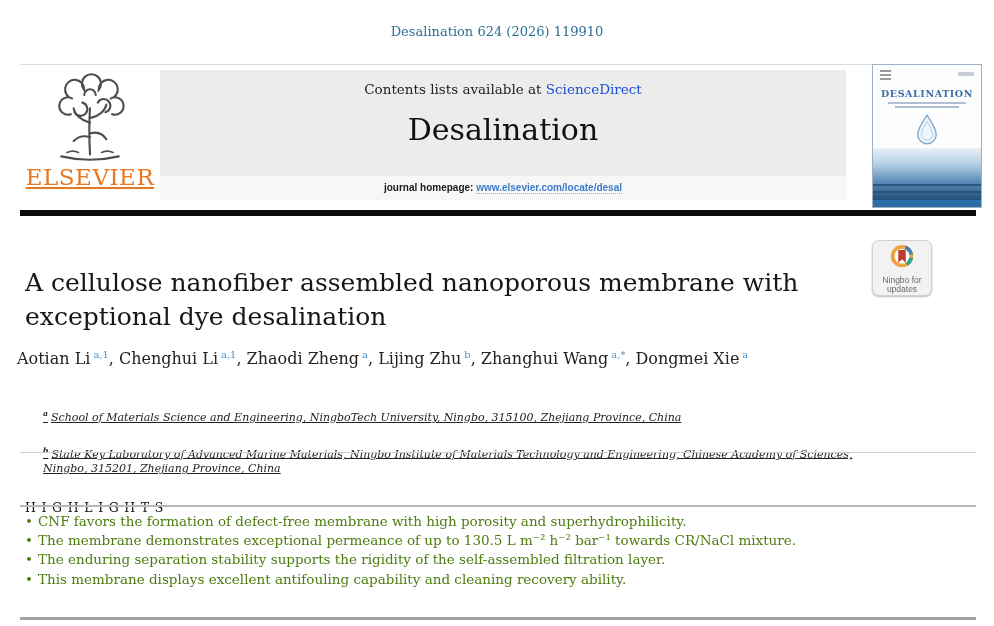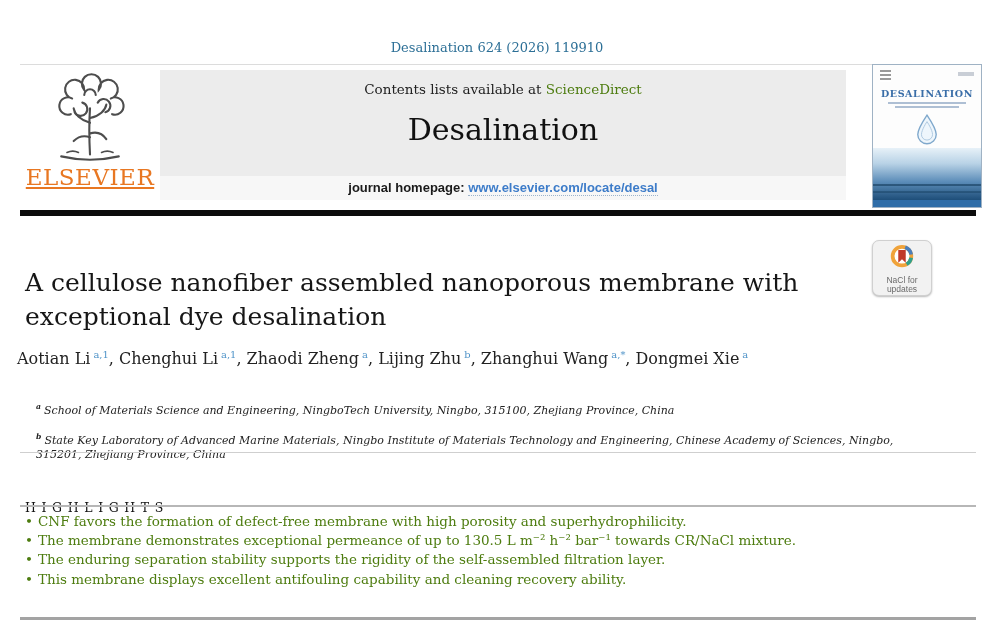--- a/index.html
+++ b/index.html
@@ -1,36 +1,36 @@
 <!DOCTYPE html>
 <html><head>
 <meta charset="utf-8">
 <style>
   html,body{margin:0;padding:0;background:#fff;}
   .page{position:relative;width:994px;height:626px;background:#fff;overflow:hidden;
         font-family:"DejaVu Serif", serif;color:#1c1c1c;}
 
   
-  .citation{position:absolute;top:40px;left:0;width:100%;text-align:center;
+  .citation{position:absolute;top:24px;left:0;width:100%;text-align:center;
             font-size:13px;color:#2c6f96;}
 
   .rule-top{position:absolute;top:64px;left:20px;width:956px;height:1px;background:#dcdcdc;}
 
   
   .logo-block{position:absolute;left:24px;top:70px;width:132px;height:132px;text-align:center;}
   .logo-tree{display:block;margin:0 auto;}
   .logo-word{font-family:"DejaVu Serif",serif;font-size:23px;color:#e87722;letter-spacing:0.5px;margin-top:-2px;text-decoration:underline;}
 
   
   .banner{position:absolute;left:160px;top:70px;width:686px;height:130px;background:#ececec;text-align:center;}
   .contents-line{margin-top:11px;font-size:13.5px;color:#222;}
-  .sd-link{color:#4d7c0f;}
+  .sd-link{color:#1d4ed8;}
   .banner-title{margin-top:15px;font-size:30px;color:#111;}
   .homepage-line{position:absolute;bottom:0;left:0;width:100%;height:24px;line-height:24px;
-                 background:#f7f7f7;font-family:"Liberation Sans",sans-serif;font-size:13px;
+                 background:#f7f7f7;font-family:"Liberation Sans",sans-serif;font-size:10px;
                  font-weight:700;color:#1a1a1a;}
   .hp-link{color:#3d7cc9;border-bottom:1px dotted #9db4cc;}
 
   
   .cover{position:absolute;left:872px;top:64px;width:108px;height:142px;background:#fdfdfd;
          border:1px solid #9fb2c4;overflow:hidden;}
   .cover-minilogo{position:absolute;left:7px;top:5px;width:11px;height:12px;
                   background:repeating-linear-gradient(#9a9a9a 0 2px,#fff 2px 4px);}
   .cover-issue{position:absolute;right:7px;top:7px;width:16px;height:4px;background:#c9ced6;}
   .cover-title{position:absolute;top:23px;left:0;width:100%;text-align:center;font-size:9.5px;
@@ -52,21 +52,21 @@
   .badge svg{margin-top:3px;}
   .badge-text{font-family:"Liberation Sans",sans-serif;font-size:8.5px;line-height:9px;color:#6b6b6b;}
 
   
   .article-title{position:absolute;left:25px;top:266px;width:832px;font-size:25px;
                  line-height:34px;color:#161616;}
   .authors{position:absolute;left:17px;top:349px;font-size:16px;white-space:nowrap;color:#222;}
   .authors sup{font-size:62%;color:#4f93c8;margin-left:3px;}
   .affiliations{position:absolute;left:25px;top:388px;width:880px;font-size:11px;font-style:italic;
                 line-height:15px;color:#222;}
-  .affiliations p{margin:11px;}
+  .affiliations p{margin:18px;text-decoration:underline;}
   .affiliations sup{font-size:70%;margin-right:3px;font-weight:700;}
 
   
   .rule-hl-top{position:absolute;left:20px;top:452px;width:956px;height:1px;background:#cfcfcf;}
   .hl-heading{position:absolute;left:25px;top:500px;font-size:12.5px;letter-spacing:.45em;color:#111;}
   .rule-hl-mid{position:absolute;left:20px;top:505px;width:956px;height:2px;background:#b7b7b7;}
   .hl-list{position:absolute;left:25px;top:512px;width:945px;margin:0;padding:0;list-style:none;
            font-size:13.5px;line-height:19.2px;color:#4d7c0f;}
   .hl-list li{padding-left:13px;position:relative;}
   .hl-list li::before{content:"\2022";position:absolute;left:0;top:0;}
@@ -127,21 +127,21 @@
   <div class="black-bar"></div>
 
   <div class="badge">
     <svg width="28" height="28" viewBox="0 0 30 30">
       <circle cx="15" cy="13" r="10" fill="#ffffff" stroke="#F0A33A" stroke-width="4"></circle>
       <path d="M18.4,3.6 A10,10 0 0 1 24.8,11.3" fill="none" stroke="#4A7EBB" stroke-width="4"></path>
       <path d="M24.8,14.7 A10,10 0 0 1 20,21.7" fill="none" stroke="#2FA08C" stroke-width="4"></path>
       <path d="M11,6.5 h8 v13.5 l-4,-3.6 l-4,3.6 z" fill="#C0392B"></path>
     </svg>
     <div class="badge-text">
-      <div>NaCl for</div>
+      <div>Ningbo for</div>
       <div>updates</div>
     </div>
   </div>
 
   <h1 class="article-title" style="margin:0;font-weight:normal;">A cellulose nanofiber assembled nanoporous membrane with exceptional dye desalination</h1>
 
   <div class="authors">
     <span><span>Aotian Li</span><sup>a,1</sup><span>, </span></span>
     <span><span>Chenghui Li</span><sup>a,1</sup><span>, </span></span>
     <span><span>Zhaodi Zheng</span><sup>a</sup><span>, </span></span>

